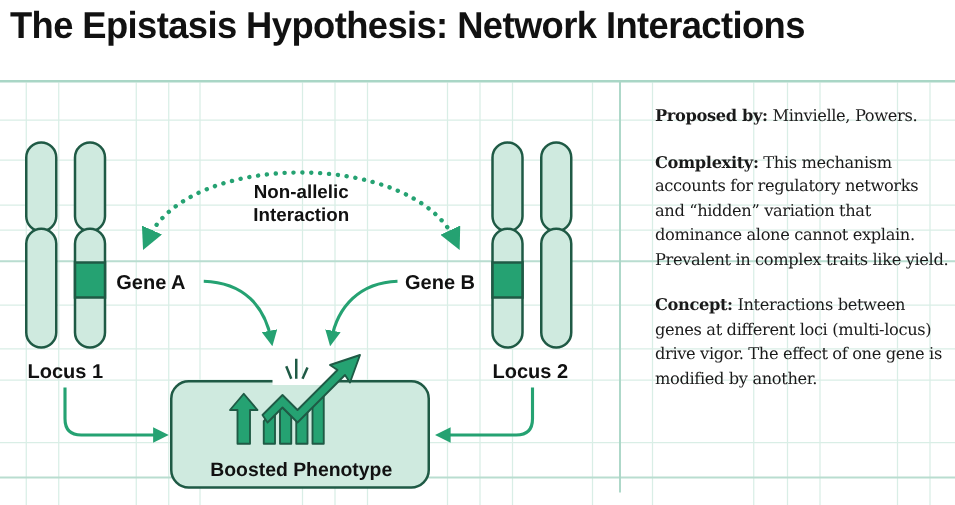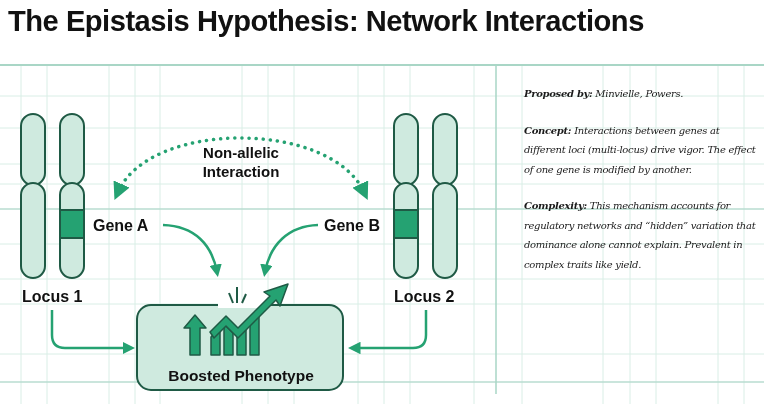--- a/index.html
+++ b/index.html
@@ -8,23 +8,22 @@
     position:absolute; left:8px; top:4px; margin:0;
     font-family:"Liberation Sans", sans-serif; font-weight:bold; font-size:30px;
     letter-spacing:-0.5px; color:#111; white-space:nowrap;
     transform:scaleX(0.97); transform-origin:left;
   }
   .grid { position:absolute; left:0; top:64px; width:764px; height:340px; }
   .diagram { position:absolute; left:0; top:0; width:764px; height:404px; }
   .lbl { font-family:"Liberation Sans", sans-serif; font-weight:bold; fill:#111; }
   .side {
     position:absolute; left:524px; top:84px; width:236px;
-    font-family:"DejaVu Serif", serif; font-size:10px; line-height:19.5px; color:#1a1a1a;
+    font-family:"DejaVu Serif", serif; font-size:13px; line-height:19.5px; color:#1a1a1a;
     letter-spacing:-0.3px;
-    font-style:italic;
   }
   .side p { margin:0 0 17px 0; }
   .side b { font-weight:bold; }
 </style>
 </head>
 <body>
 
 <h1 class="title">The Epistasis Hypothesis: Network Interactions</h1>
 
 <svg class="grid" viewBox="0 0 764 340" width="764" height="340">
@@ -118,15 +117,15 @@
     <line x1="237" y1="287" x2="237" y2="303" stroke="#1f5a45" stroke-width="2"></line>
     <line x1="229" y1="293" x2="233" y2="303" stroke="#1f5a45" stroke-width="2"></line>
     <line x1="246" y1="294" x2="242" y2="303" stroke="#1f5a45" stroke-width="2"></line>
   </g>
 
   <text class="lbl" x="241" y="381" text-anchor="middle" font-size="15.5">Boosted Phenotype</text>
 </svg>
 
 <div class="side">
   <p><b>Proposed by:</b><span> Minvielle, Powers.</span></p>
+  <p><b>Complexity:</b><span> This mechanism accounts for regulatory networks and “hidden” variation that dominance alone cannot explain. Prevalent in complex traits like yield.</span></p>
   <p><b>Concept:</b><span> Interactions between genes at different loci (multi-locus) drive vigor. The effect of one gene is modified by another.</span></p>
-  <p><b>Complexity:</b><span> This mechanism accounts for regulatory networks and “hidden” variation that dominance alone cannot explain. Prevalent in complex traits like yield.</span></p>
 </div>
 
 </body></html>

